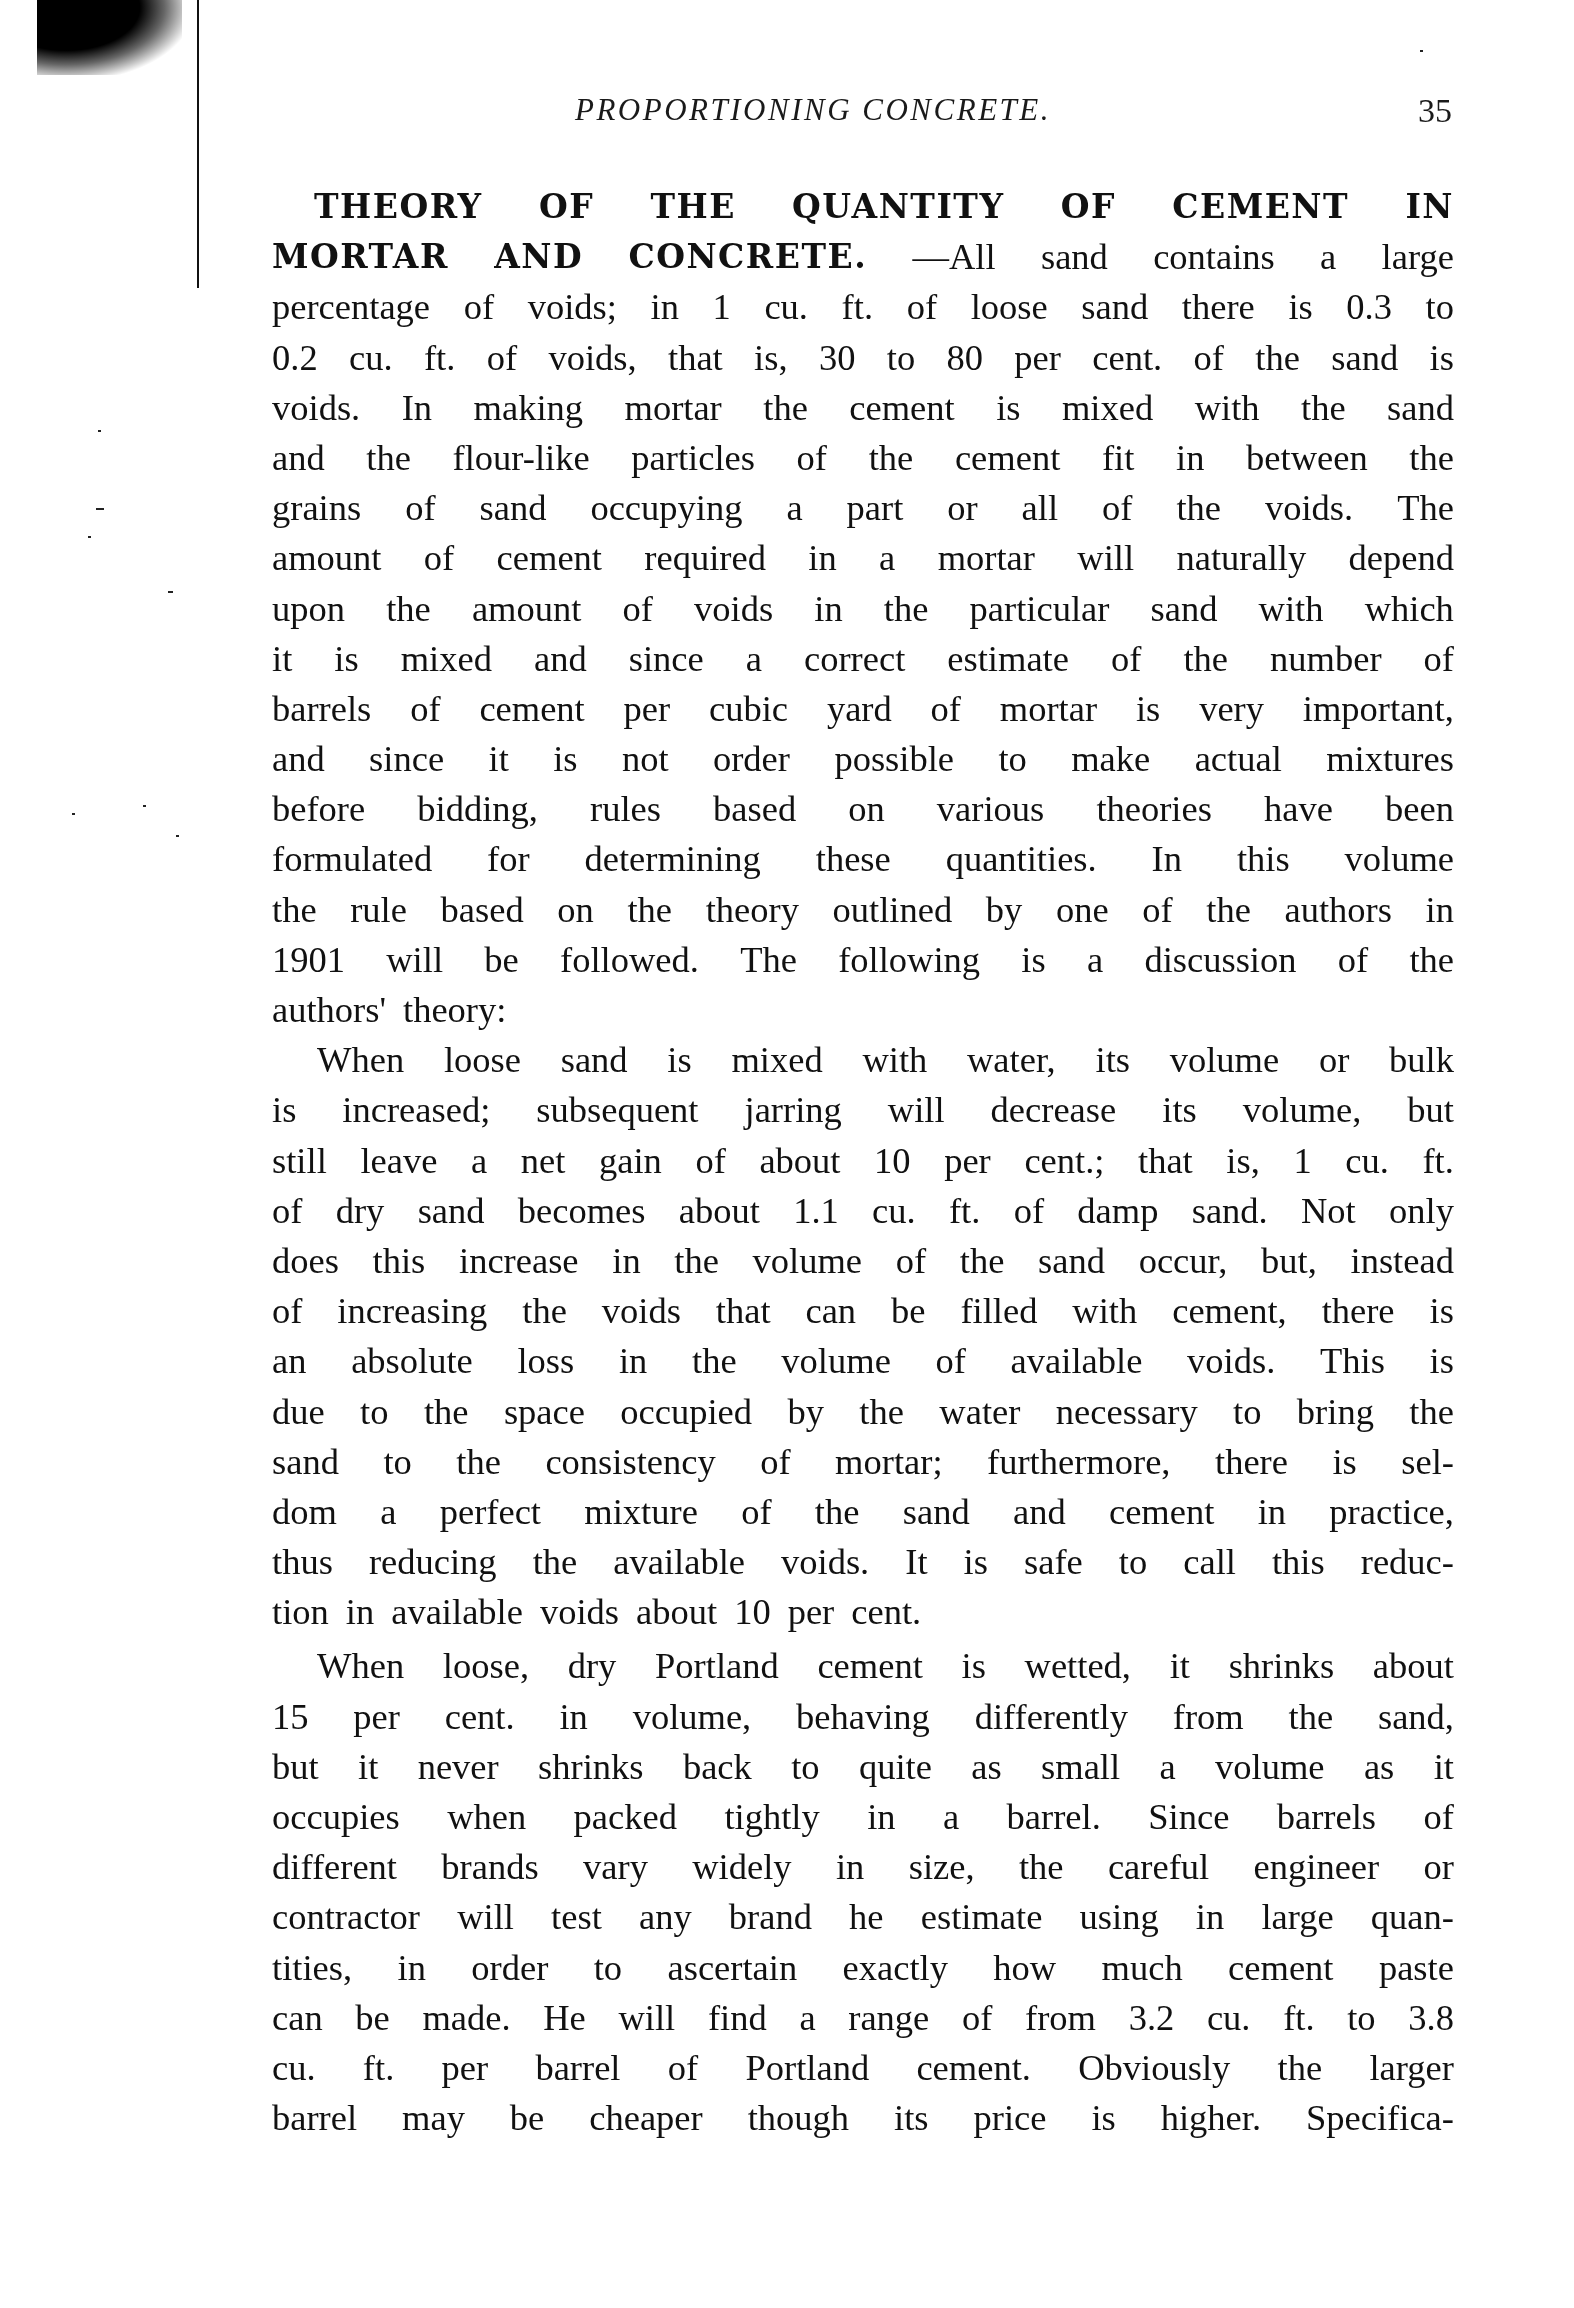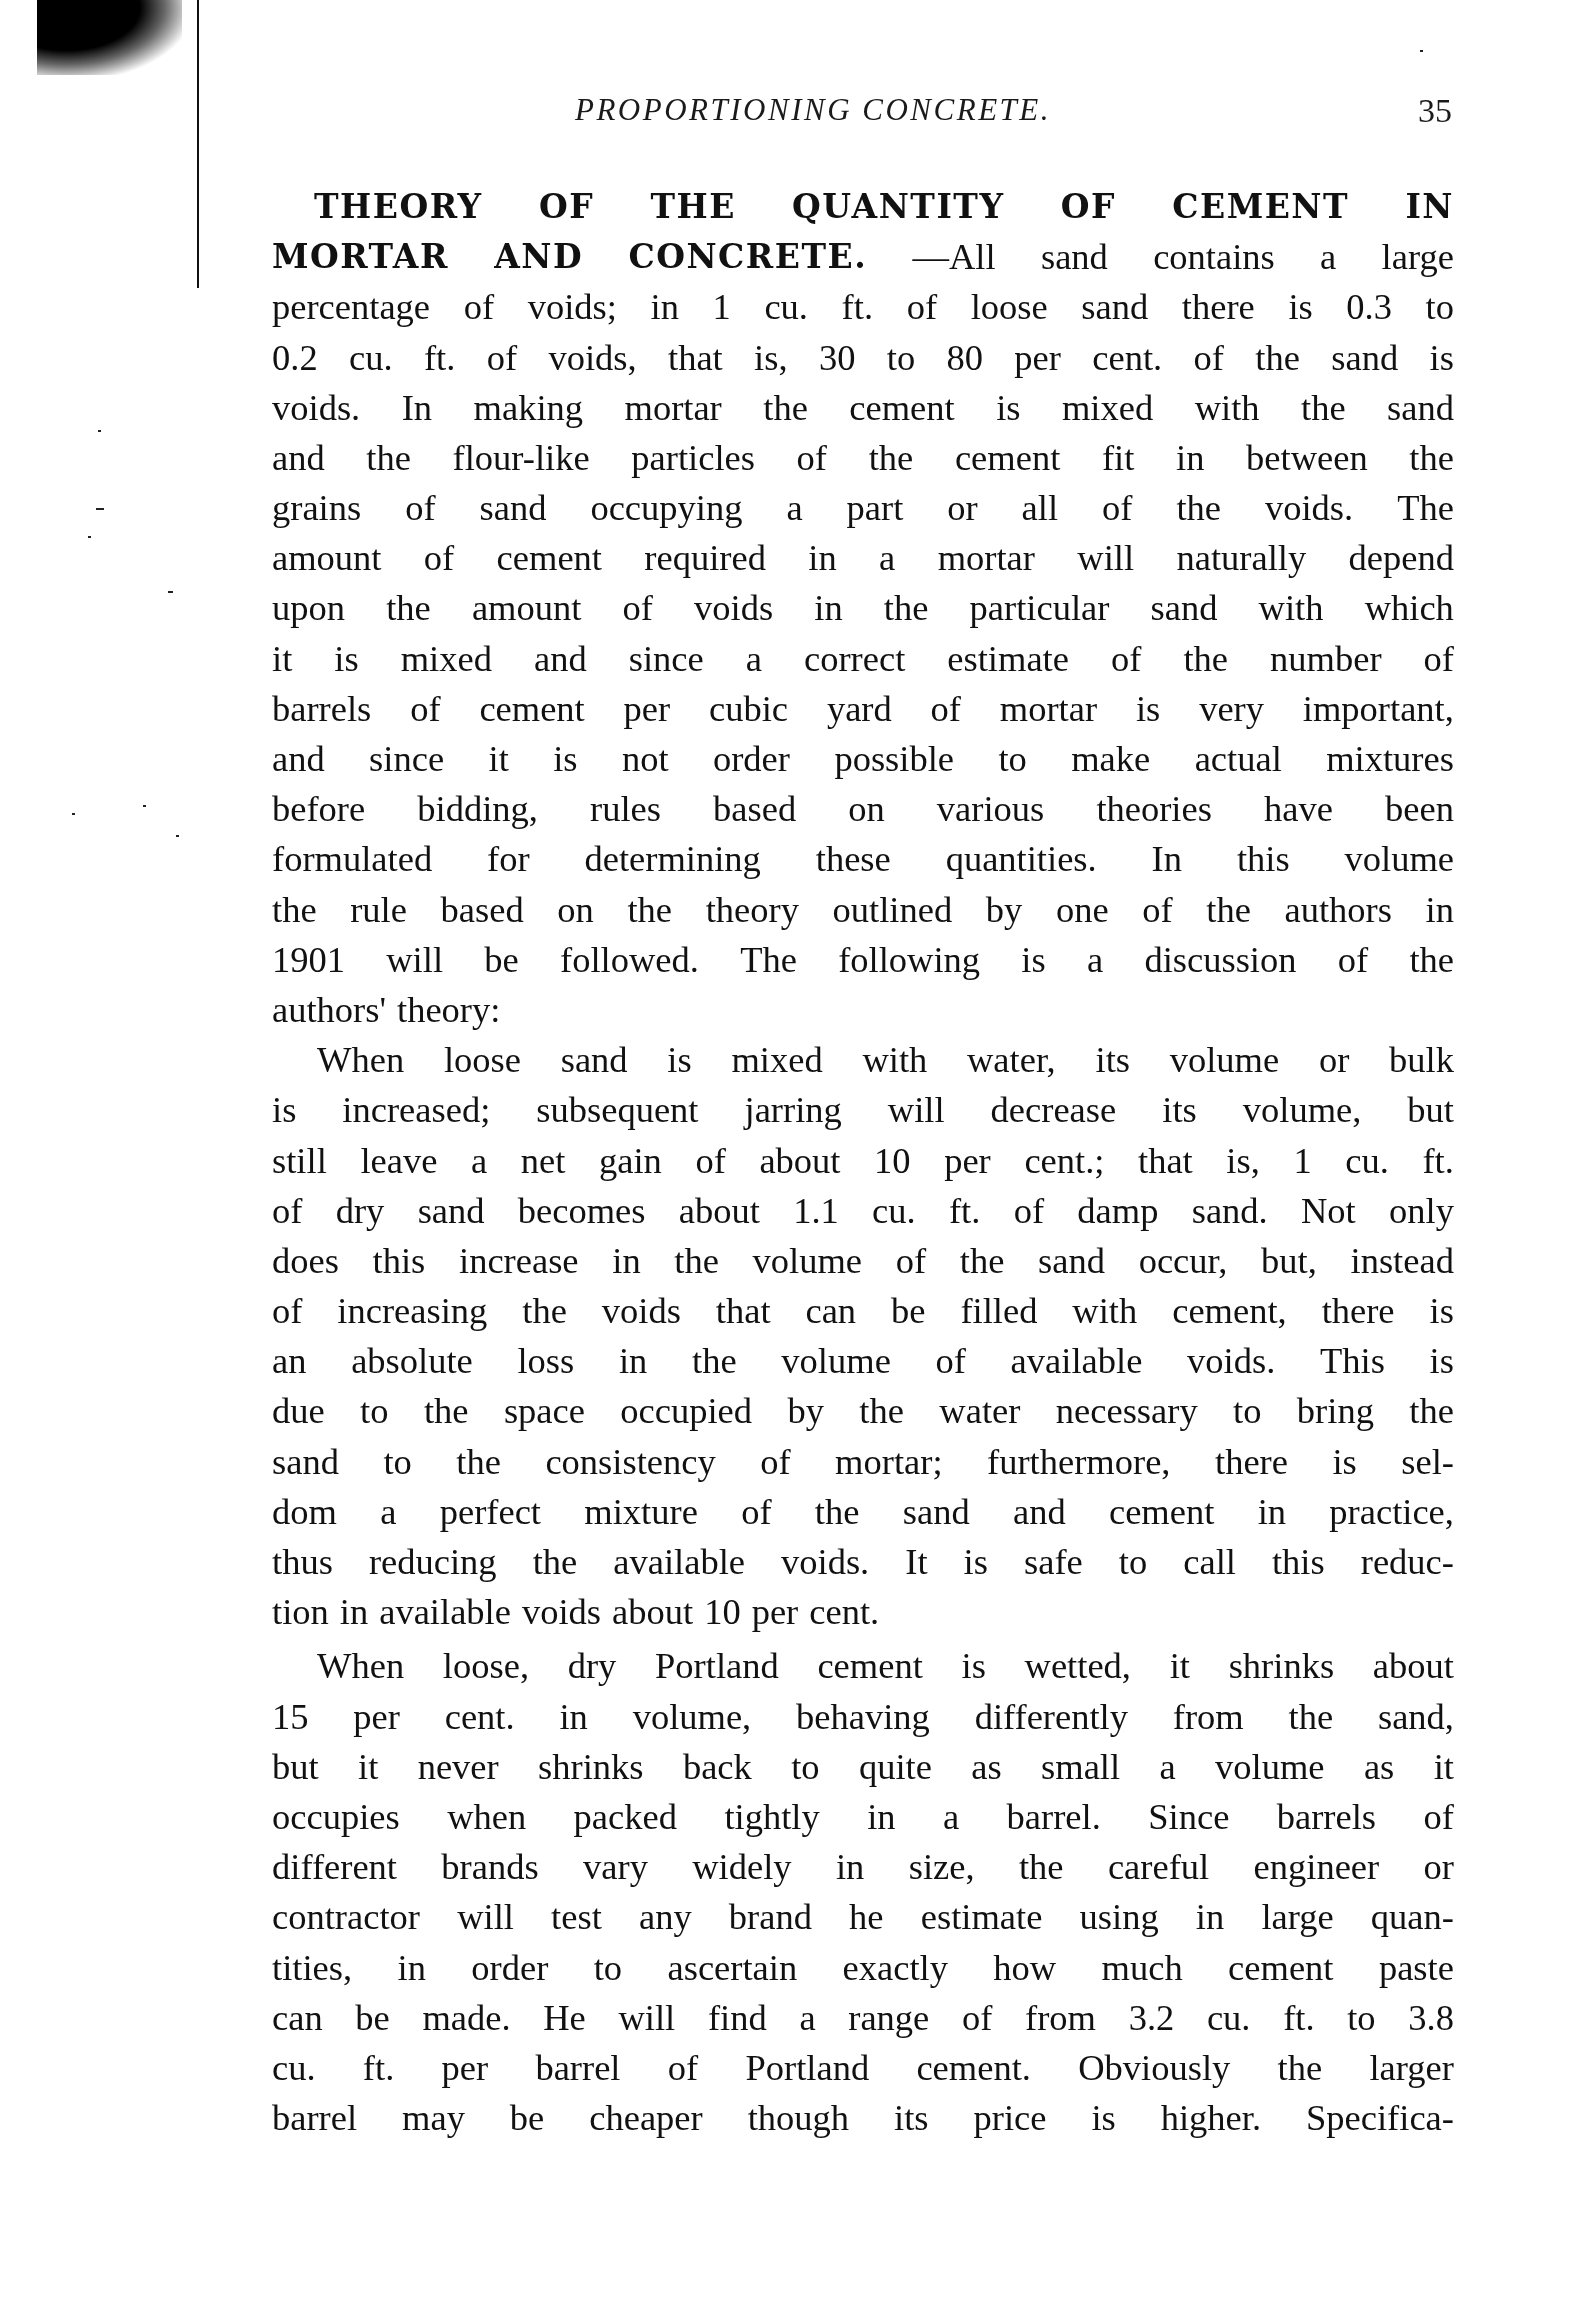--- a/index.html
+++ b/index.html
@@ -67,29 +67,29 @@
     font-size: 33px;
     letter-spacing: 1.5px;
   }
   .para-gap {
     height: 4px;
   }
   
   .jline {
     display: flex;
     justify-content: space-between;
-    align-items: flex-end;
+    align-items: center;
     height: 50.2px;
     line-height: 50.2px;
     font-size: 36.5px;
     white-space: nowrap;
   }
   .jline.left {
     justify-content: flex-start;
-    gap: 11px;
+    gap: 17px;
   }
   .jline.indent-heading { padding-left: 42px; }
   .jline.indent-para { padding-left: 45px; }
   .speck {
     position: absolute;
     background: #222;
     width: 3px;
     height: 2px;
   }
 </style>

